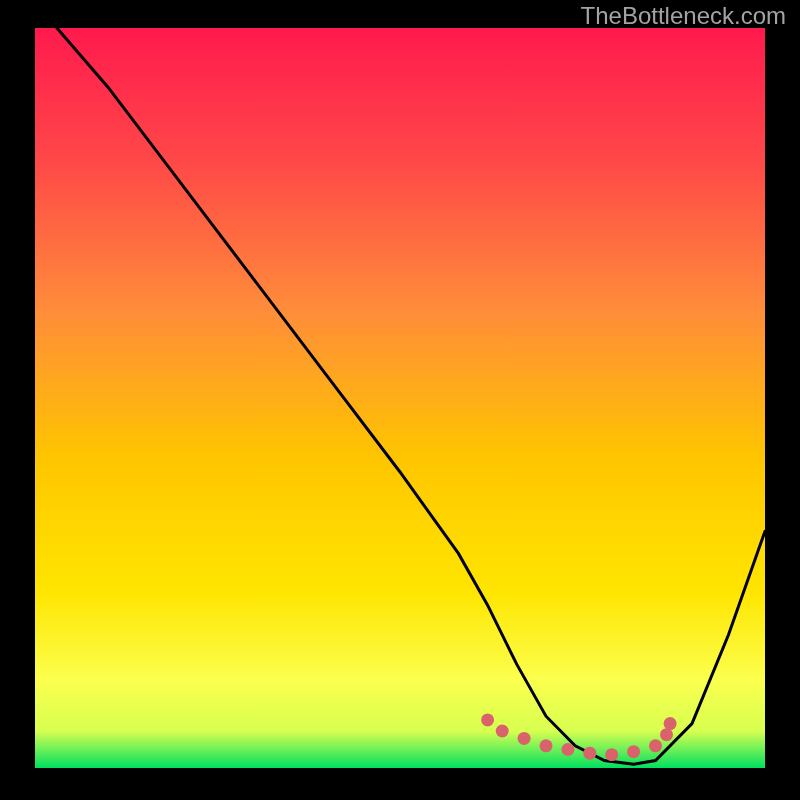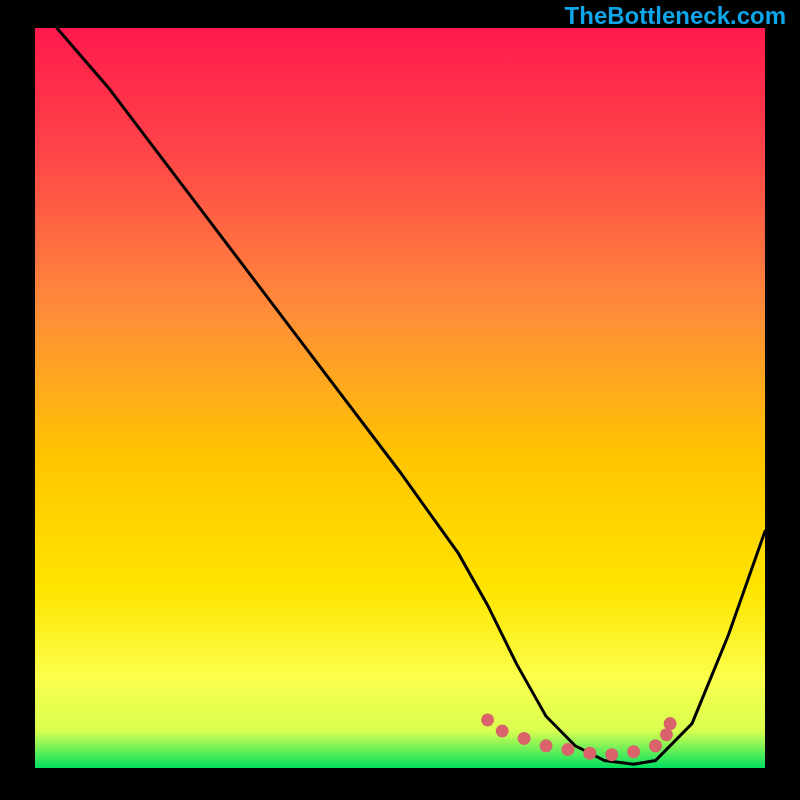--- a/index.html
+++ b/index.html
@@ -13,24 +13,24 @@
   .chart-container {
     width: 800px;
     height: 800px;
     position: relative;
     background: #000;
   }
   .watermark {
     position: absolute;
     top: 2px;
     right: 14px;
-    color: #0ea5e9;
+    color: #a3a3a3;
     font-family: Arial, sans-serif;
     font-size: 24px;
-    font-weight: bold;
+    font-weight: normal;
     z-index: 10;
   }
   .plot-area {
     position: absolute;
     left: 35px;
     top: 28px;
     width: 730px;
     height: 740px;
   }
   svg {

